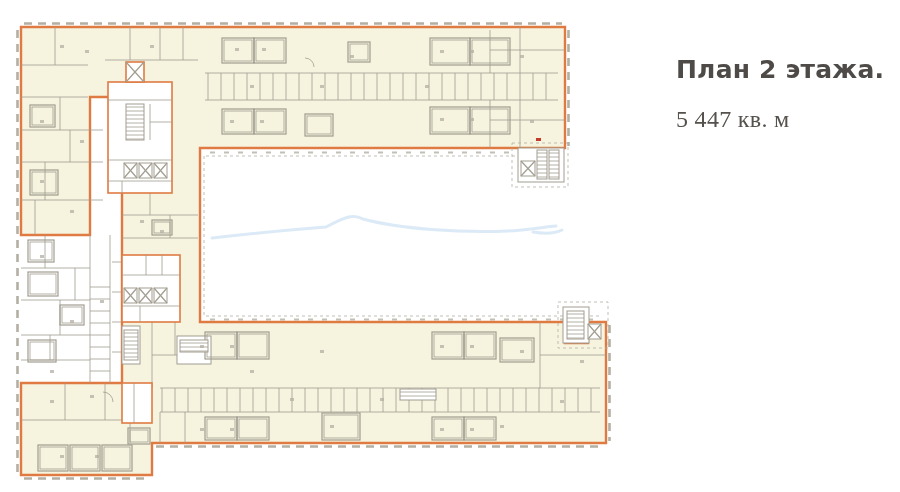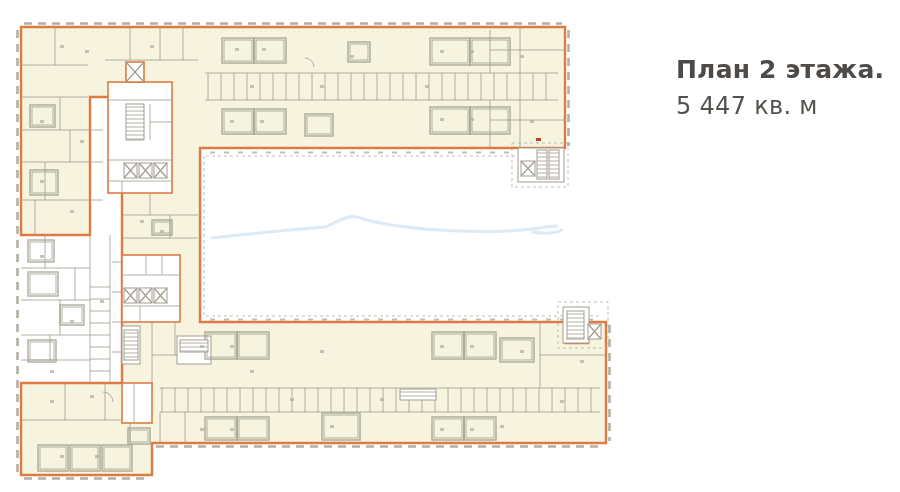--- a/index.html
+++ b/index.html
@@ -9,21 +9,21 @@
     --tick-gray:#b3afa3;
     --watermark-blue:#d9e9f6;
     --heading-color:#4e4a47;
     --subheading-color:#55514d;
   }
   html,body{margin:0;padding:0;background:#fff;width:900px;height:492px;overflow:hidden;}
   .stage{position:relative;width:900px;height:492px;background:#fff;font-family:"DejaVu Sans",sans-serif;}
   .plan-svg{position:absolute;left:0;top:0;}
   .title-block{position:absolute;left:676px;top:56px;}
   .title-block h1{margin:0;font-size:25px;line-height:1.15;font-weight:bold;color:var(--heading-color);letter-spacing:.2px;}
-  .title-block .area{margin-top:7px;font-size:24px;font-weight:normal;color:var(--subheading-color);letter-spacing:.3px;}
+  .title-block .area{margin-top:21px;font-size:24px;font-weight:normal;color:var(--subheading-color);letter-spacing:.3px;font-family:Liberation Serif, serif;}
 
   .plan-fill{fill:var(--leasable-fill);stroke:var(--outline-orange);stroke-width:2.4;stroke-linejoin:miter;}
   .core{fill:#ffffff;stroke:var(--outline-orange);stroke-width:1.6;}
   .svc{fill:#ffffff;stroke:var(--wall-gray);stroke-width:1;}
   .wall{stroke:var(--wall-gray);stroke-width:.8;fill:none;}
   .wall2{stroke:var(--wall-gray);stroke-width:1.2;fill:none;}
   .tick{stroke:var(--tick-gray);stroke-width:2.6;stroke-dasharray:8 6;fill:none;}
   .tick2{stroke:var(--tick-gray);stroke-width:2;stroke-dasharray:5 9;fill:none;opacity:.8;}
   .dashbox{stroke:var(--tick-gray);stroke-width:.8;stroke-dasharray:3 3;fill:none;}
   .furn{fill:var(--tick-gray);opacity:.75;}

